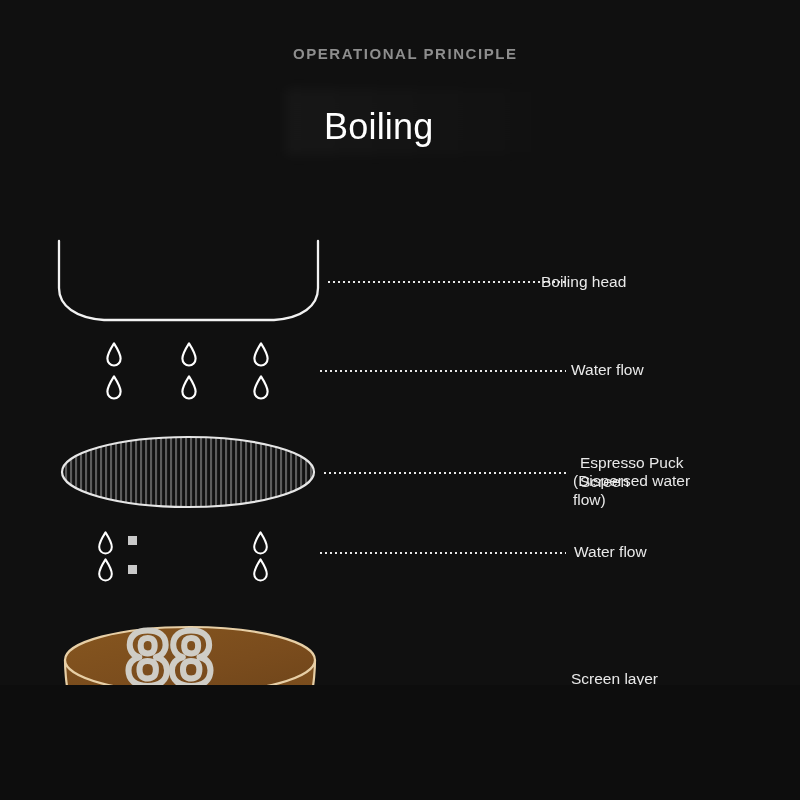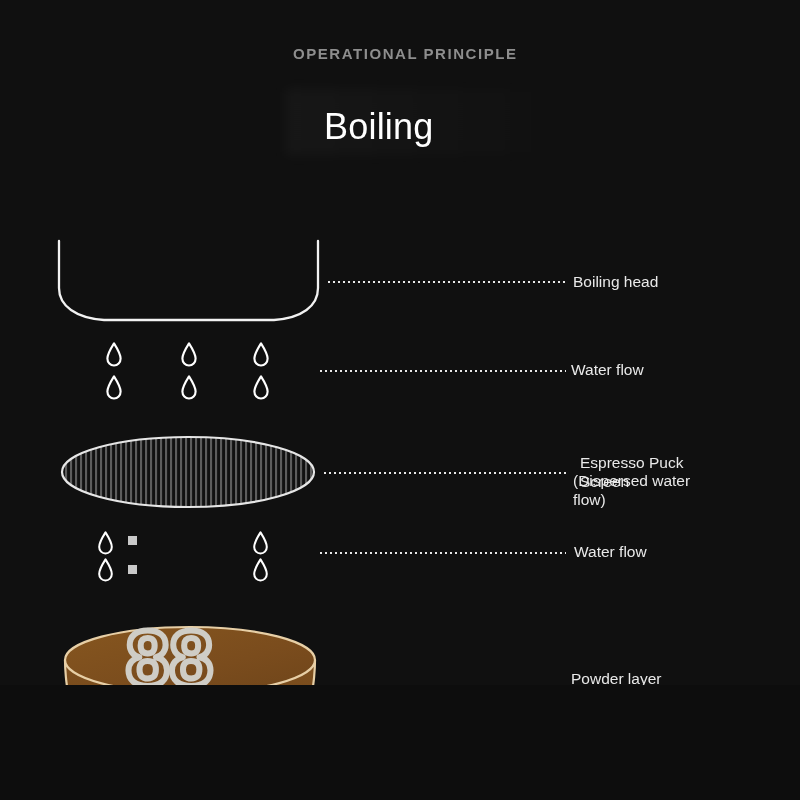--- a/index.html
+++ b/index.html
@@ -54,21 +54,21 @@
   }
 
   
   .label {
     position: absolute;
     color: #e9e9e9;
     font-size: 15.5px;
     line-height: 19px;
     white-space: pre-line;
   }
-  .label-boiling   { left: 573px; top: 272px; text-align: right; }
+  .label-boiling   { left: 541px; top: 272px; text-align: right; }
   .label-water1    { left: 571px; top: 360px; }
   .label-screen    { left: 580px; top: 434px; margin-top: 19px; }
   .label-screen-sub{ left: 573px; top: 471px; }
   .label-water2    { left: 574px; top: 542px; }
   .label-powder    { left: 571px; top: 669px; }
 
   
   .leader {
     position: absolute;
     height: 2px;
@@ -178,15 +178,15 @@
   <div class="label label-water1">Water flow</div>
 
   <div class="label label-screen">Espresso Puck
 Screen</div>
 
   <div class="label label-screen-sub">(Dispersed water
 flow)</div>
 
   <div class="label label-water2">Water flow</div>
 
-  <div class="label label-powder">Powder layer</div>
+  <div class="label label-powder">Screen layer</div>
 
 </div>
 
 </body></html>

